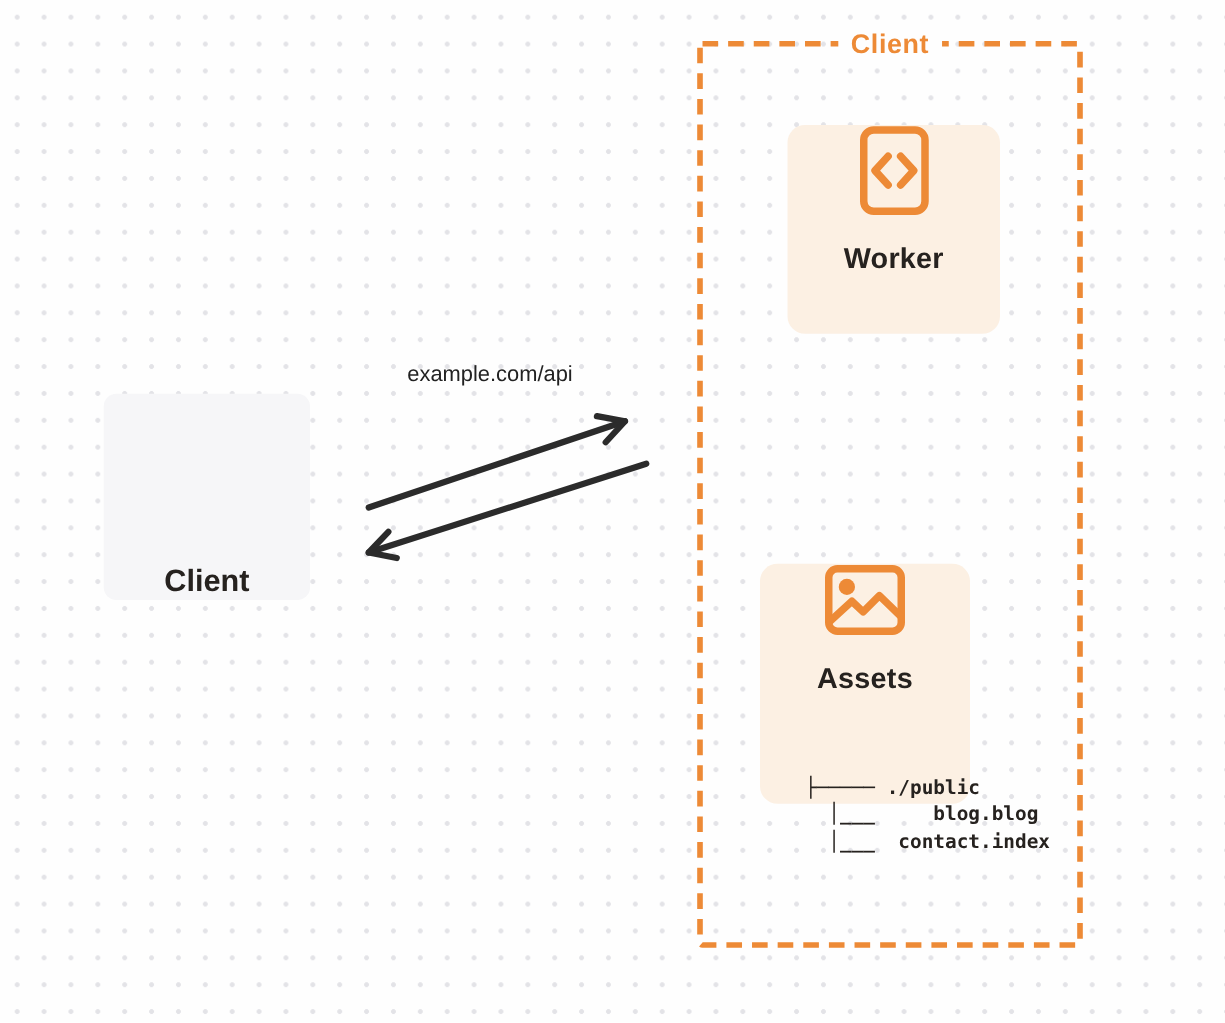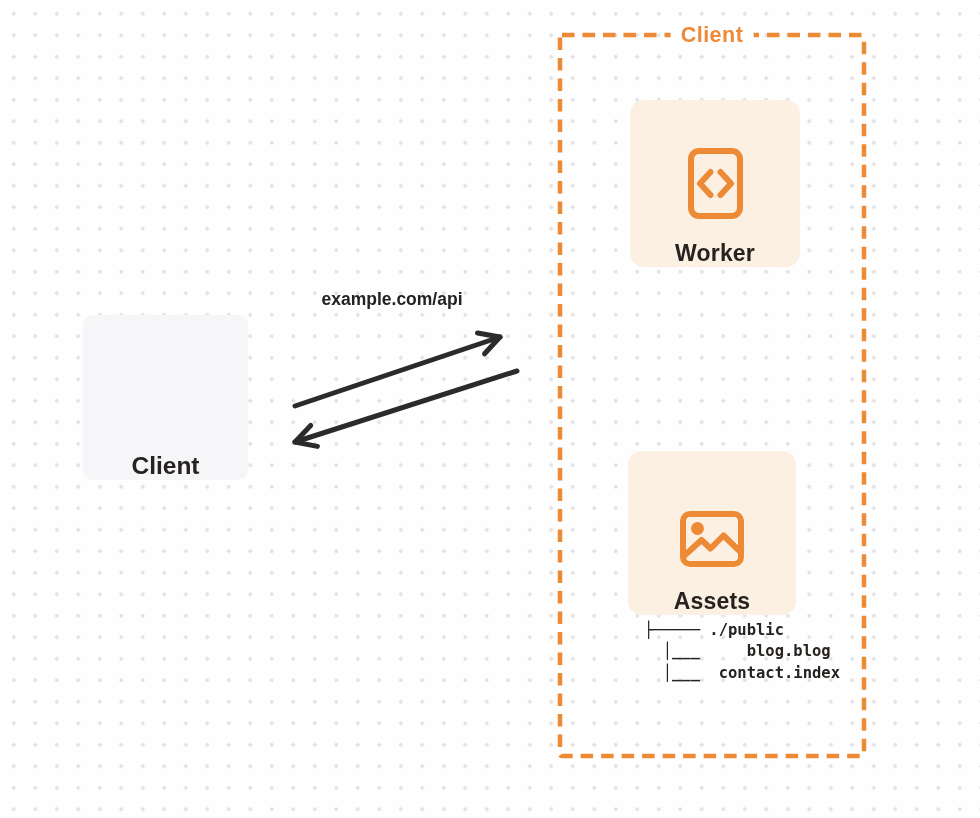--- a/index.html
+++ b/index.html
@@ -36,25 +36,25 @@
     white-space: nowrap;
   }
 
   .card {
     position: absolute;
     background: #FCF0E3;
     border-radius: 14px;
     display: flex;
     flex-direction: column;
     align-items: center;
-    justify-content: flex-end;
+    justify-content: flex-start;
     gap: 20px;
   }
   .worker-card { left: 630px; top: 100px; width: 170px; height: 167px; }
-  .assets-card { left: 628px; top: 451px; width: 168px; height: 164px; }
+  .assets-card { left: 608px; top: 451px; width: 168px; height: 192px; }
   .card-label {
     font-size: 23px;
     font-weight: 700;
     color: #26221F;
     letter-spacing: 0.2px;
   }
 
   .client-box {
     position: absolute;
     left: 83px; top: 315px;
@@ -69,21 +69,21 @@
     font-size: 24.5px;
     font-weight: 700;
     color: #26221F;
   }
 
   .api-label {
     position: absolute;
     left: 392px; top: 289px;
     transform: translateX(-50%);
     font-size: 17.5px;
-    font-weight: 700;
+    font-weight: 400;
     color: #222222;
     white-space: nowrap;
   }
 
   .file-tree {
     position: absolute;
     left: 606px; top: 620px;
     font-family: "DejaVu Sans Mono", monospace;
     font-size: 15.5px;
     font-weight: 700;

